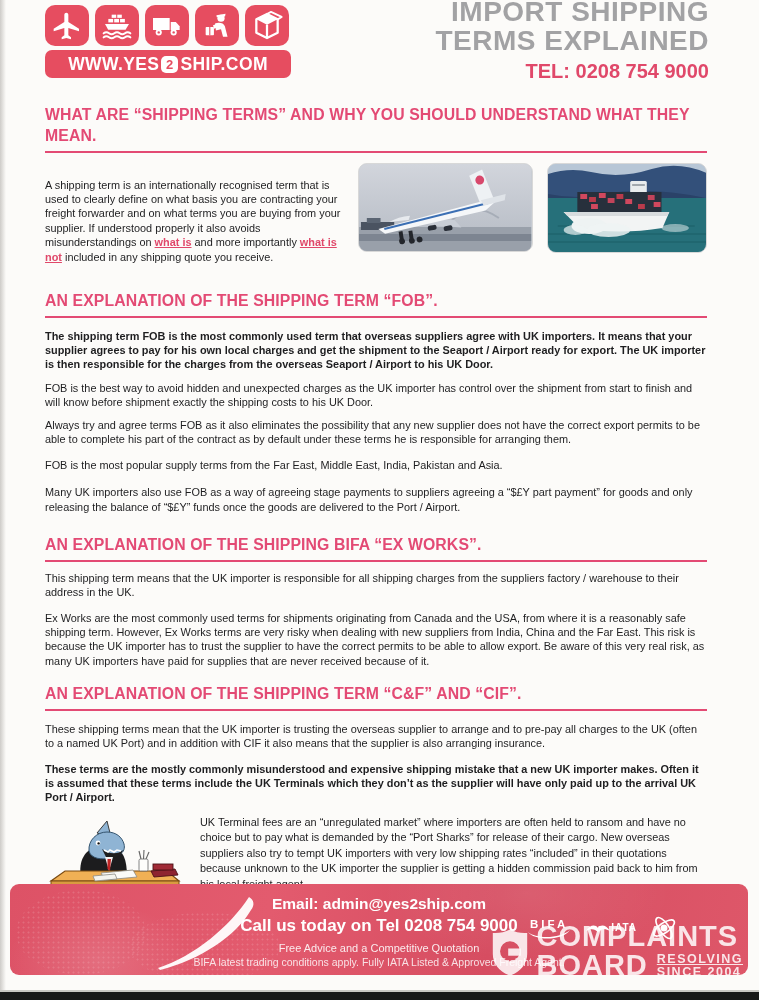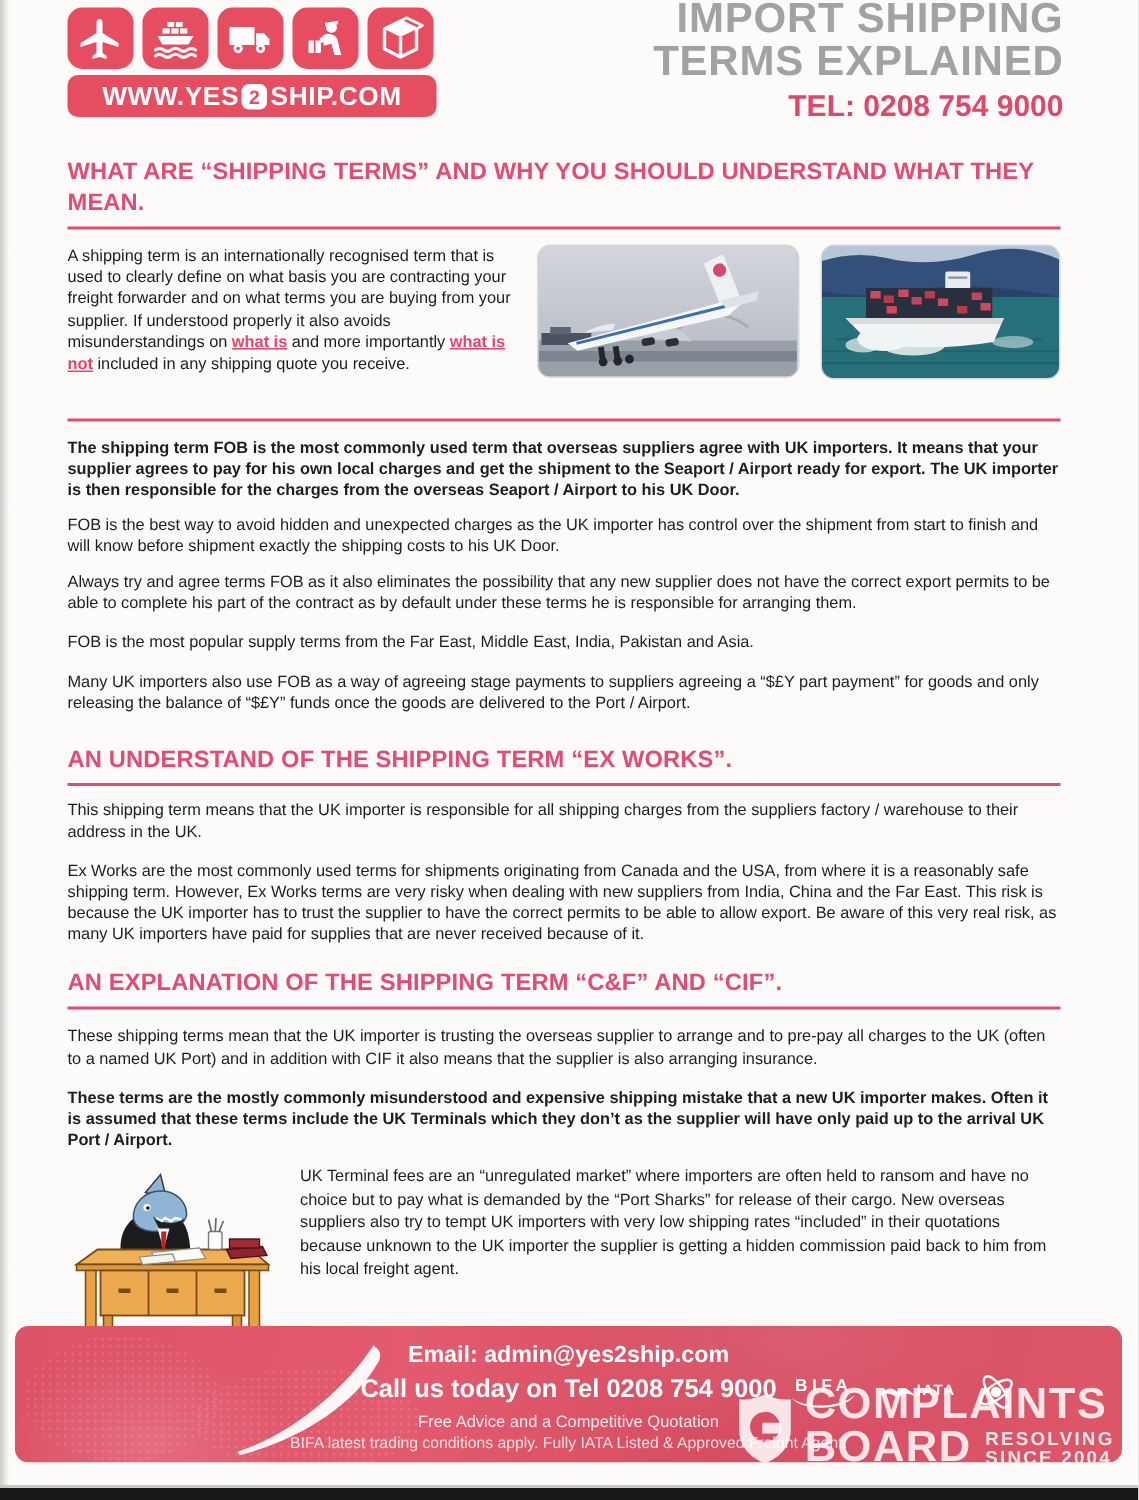--- a/index.html
+++ b/index.html
@@ -32,21 +32,21 @@
   .rule{border-bottom:2.5px solid #e34a74;margin-top:5px;}
   .sec-intro{margin-top:21px;}
   .sec-fob{margin-top:26px;}
   .sec-exworks{margin-top:20px;}
   .sec-cfcif{margin-top:15px;}
   p.body{margin:9px 0 0;font-size:10.9px;line-height:1.3;color:#1e1e20;}
   .pink-link{color:#e0486a;font-weight:bold;text-decoration:underline;}
 
   .intro-row{display:flex;margin-top:10px;}
   .intro-text{width:306px;margin-right:14px;}
-  .intro-text p.body{margin-top:1px;line-height:1.32;}
+  .intro-text p.body{margin-top:15px;line-height:1.32;}
   .photo{border-radius:9px;overflow:hidden;border:1px solid #d8d8d8;background:#c7ccd3;}
   .photo.plane{width:176px;height:87px;margin-right:14px;}
   .photo.ship{width:162px;height:88px;}
   .photo svg{display:block;width:100%;height:100%;}
 
   .shark-row{display:flex;margin-top:8px;}
   .shark-fig{width:155px;flex:0 0 155px;}
   .shark-text{flex:1;padding-top:2px;}
 
   
@@ -70,21 +70,21 @@
   .bifa{display:flex;flex-direction:column;align-items:center;}
   .bifa-text{font-size:11.5px;font-weight:bold;letter-spacing:3px;}
   .iata{display:flex;flex-direction:row;align-items:center;}
   .iata-text{font-size:10px;font-weight:bold;letter-spacing:1px;margin-top:-1px;}
   .watermark{position:absolute;right:5px;top:38px;display:flex;gap:7px;color:rgba(255,255,255,.85);z-index:2;}
   .wm-shield{width:38px;height:50px;margin-top:6px;}
   .wm-w1{font-size:29px;font-weight:bold;letter-spacing:1px;line-height:1.0;white-space:nowrap;}
   .wm-row{display:flex;align-items:flex-end;gap:9px;}
   .wm-w2{font-size:29px;font-weight:bold;letter-spacing:1px;line-height:1.0;}
   .wm-tag{display:flex;flex-direction:column;line-height:1.05;padding-bottom:1px;}
-  .wm-t1,.wm-t2{font-size:12.5px;font-weight:bold;letter-spacing:1.5px;}
+  .wm-t1,.wm-t2{font-size:12.5px;font-weight:bold;letter-spacing:1.5px;text-decoration:underline;}
 </style>
 </head>
 <body>
 
 <div class="page">
 
   <div class="header">
     <div class="logo-block">
       <div class="logo-icons">
         <div class="logo-icon">
@@ -228,30 +228,31 @@
                 <ellipse cx="62" cy="66" rx="22" ry="7" opacity=".85"></ellipse>
               <ellipse cx="28" cy="66" rx="12" ry="5" opacity=".7"></ellipse>
                 <ellipse cx="130" cy="64" rx="14" ry="4" opacity=".5"></ellipse>
             </g>
           </svg>
         </div>
       </div>
     </section>
 
     <section class="sec-fob">
+      <h2 class="sec-h">AN EXPLANATION OF THE SHIPPING TERM “FOB”.</h2>
       <div class="rule"></div>
       <p class="body" style="margin-top:11px;font-weight:bold;">The shipping term FOB is the most commonly used term that overseas suppliers agree with UK importers. It means that your supplier agrees to pay for his own local charges and get the shipment to the Seaport / Airport ready for export. The UK importer is then responsible for the charges from the overseas Seaport / Airport to his UK Door.</p>
       <p class="body">FOB is the best way to avoid hidden and unexpected charges as the UK importer has control over the shipment from start to finish and will know before shipment exactly the shipping costs to his UK Door.</p>
       <p class="body">Always try and agree terms FOB as it also eliminates the possibility that any new supplier does not have the correct export permits to be able to complete his part of the contract as by default under these terms he is responsible for arranging them.</p>
       <p class="body" style="margin-top:12px;">FOB is the most popular supply terms from the Far East, Middle East, India, Pakistan and Asia.</p>
       <p class="body" style="margin-top:13px;">Many UK importers also use FOB as a way of agreeing stage payments to suppliers agreeing a “$£Y part payment” for goods and only releasing the balance of “$£Y” funds once the goods are delivered to the Port / Airport.</p>
     </section>
 
     <section class="sec-exworks">
-      <h2 class="sec-h">AN UNDERSTAND OF THE SHIPPING TERM “EX WORKS”.</h2>
+      <h2 class="sec-h">AN EXPLANATION OF THE SHIPPING BIFA “EX WORKS”.</h2>
       <div class="rule"></div>
       <p class="body" style="">This shipping term means that the UK importer is responsible for all shipping charges from the suppliers factory / warehouse to their address in the UK.</p>
       <p class="body" style="margin-top:12px;">Ex Works are the most commonly used terms for shipments originating from Canada and the USA, from where it is a reasonably safe shipping term. However, Ex Works terms are very risky when dealing with new suppliers from India, China and the Far East. This risk is because the UK importer has to trust the supplier to have the correct permits to be able to allow export. Be aware of this very real risk, as many UK importers have paid for supplies that are never received because of it.</p>
     </section>
 
     <section class="sec-cfcif">
       <h2 class="sec-h">AN EXPLANATION OF THE SHIPPING TERM “C&amp;F” AND “CIF”.</h2>
       <div class="rule"></div>
       <p class="body" style="margin-top:11px;">These shipping terms mean that the UK importer is trusting the overseas supplier to arrange and to pre-pay all charges to the UK (often to a named UK Port) and in addition with CIF it also means that the supplier is also arranging insurance.</p>
       <p class="body" style="margin-top:12px;font-weight:bold;">These terms are the mostly commonly misunderstood and expensive shipping mistake that a new UK importer makes. Often it is assumed that these terms include the UK Terminals which they don’t as the supplier will have only paid up to the arrival UK Port / Airport.</p>

